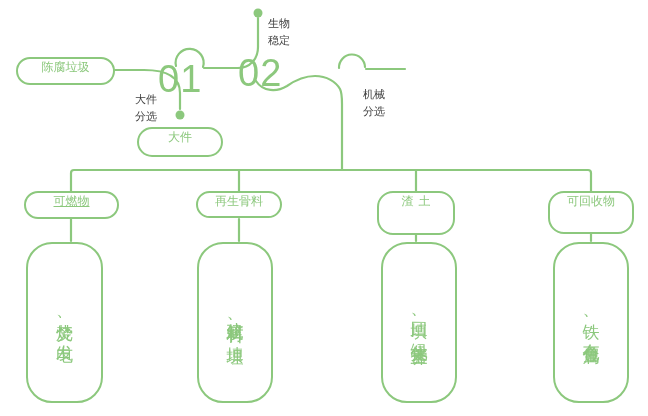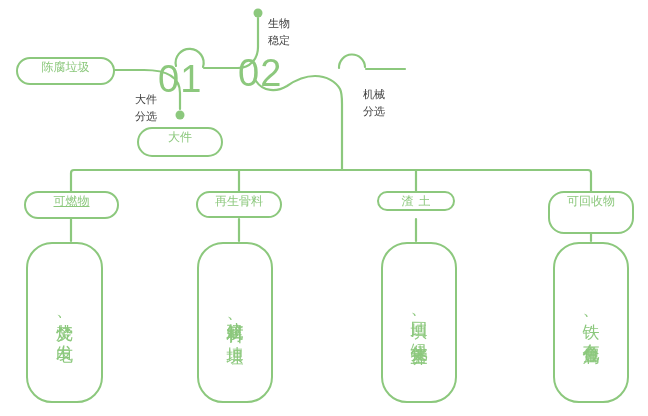--- a/index.html
+++ b/index.html
@@ -112,21 +112,21 @@
   <div class="pill" style="left:137px;top:127px;width:86px;height:30px;">
     <span>大件</span>
   </div>
 
   <div class="pill" style="left:24px;top:191px;width:95px;height:28px;text-decoration:underline;">
     <span>可燃物</span>
   </div>
   <div class="pill" style="left:196px;top:191px;width:86px;height:27px;">
     <span>再生骨料</span>
   </div>
-  <div class="pill spread" style="left:377px;top:191px;width:78px;height:20px;">
+  <div class="pill spread" style="left:377px;top:191px;width:78px;height:44px;">
     <span>渣土</span>
   </div>
   <div class="pill" style="left:548px;top:191px;width:86px;height:43px;">
     <span>可回收物</span>
   </div>
 
   <div class="outbox" style="left:26px;width:77px;">
     <span class="vtext">焚烧、发电</span>
   </div>
   <div class="outbox" style="left:197px;width:76px;">

